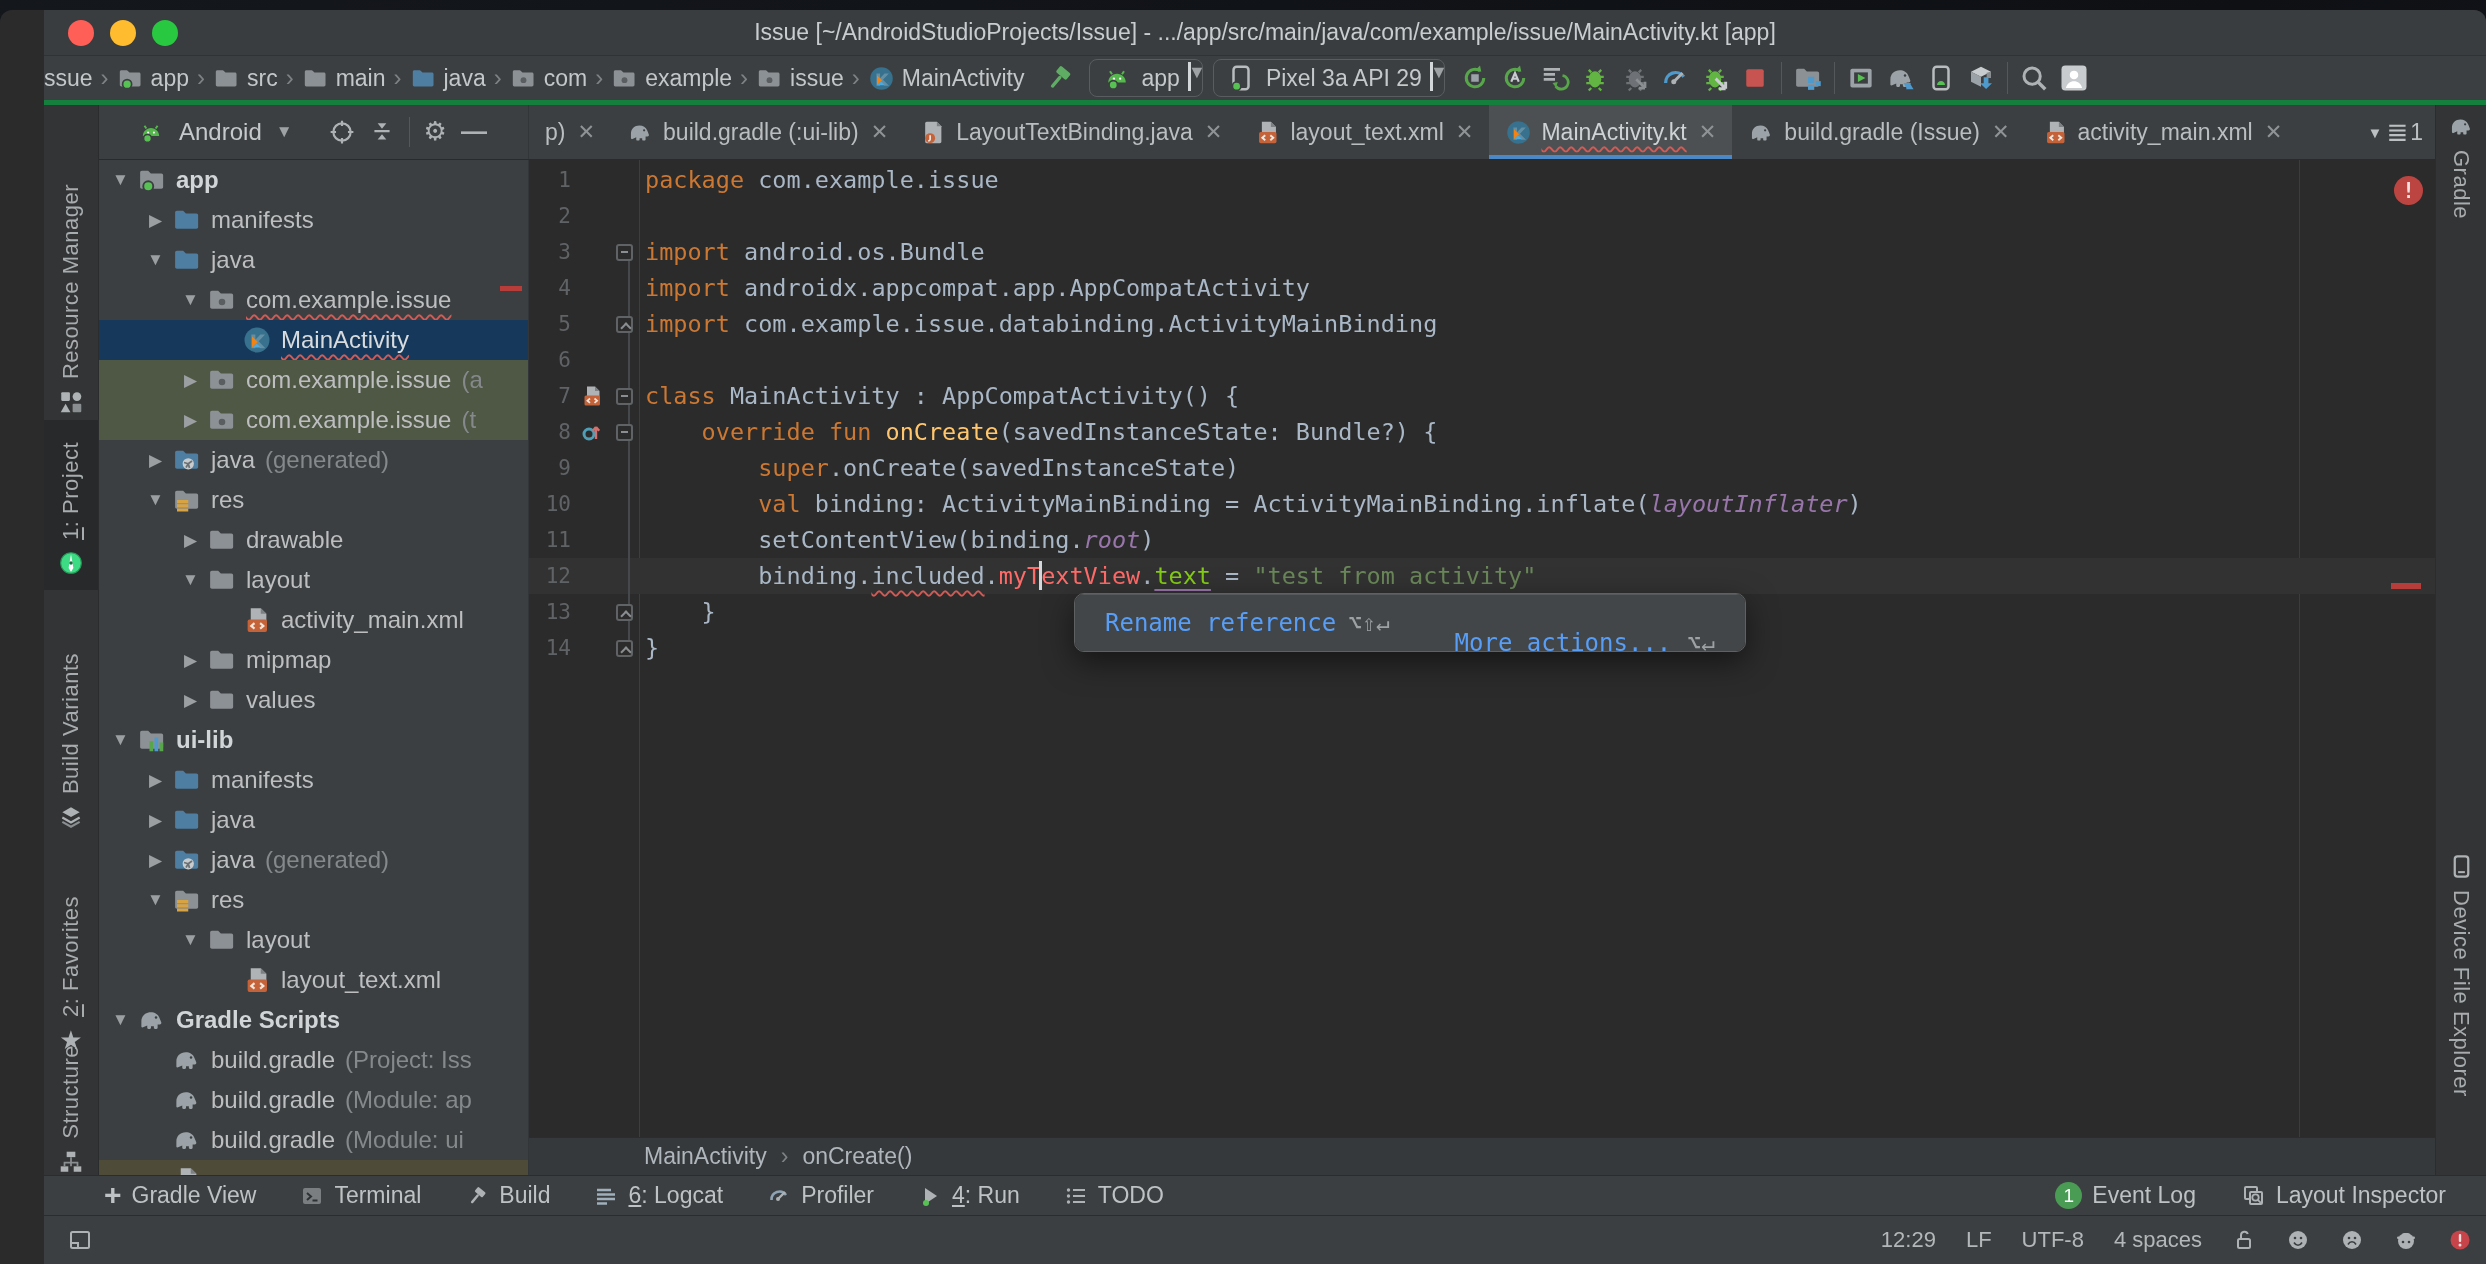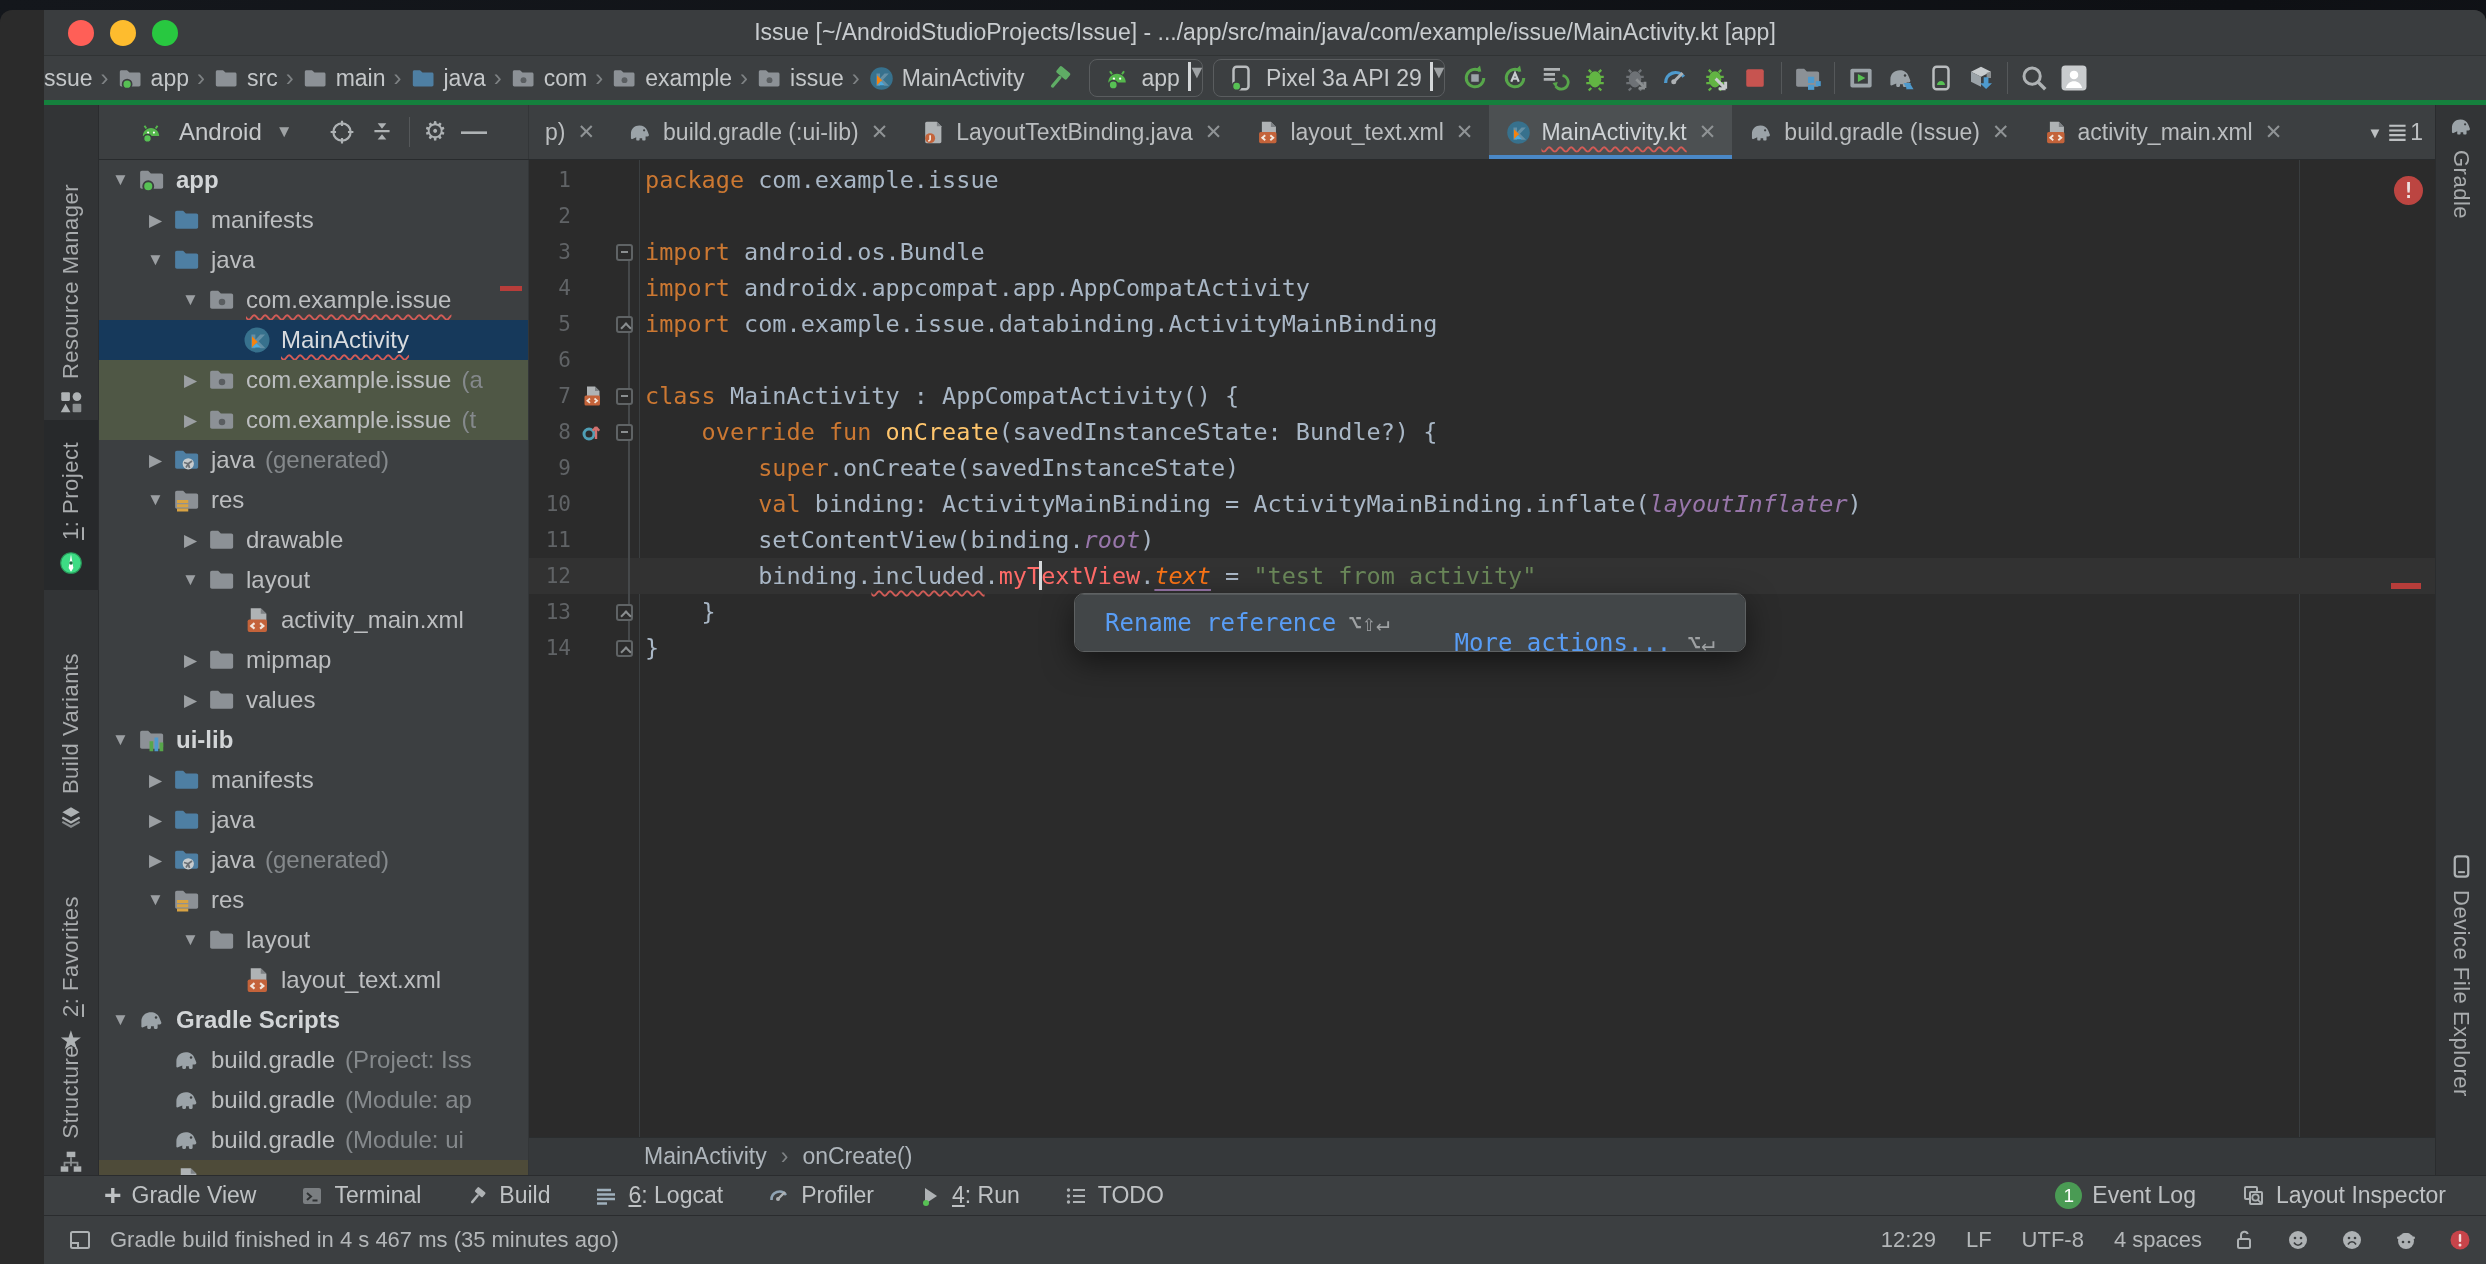--- a/index.html
+++ b/index.html
@@ -81,21 +81,21 @@
   .foldbox { width:17px; height:17px; border:2px solid #5F6365; border-radius:3px; background:#2B2B2B; position:relative; z-index:2; }
   .foldbox.minus::after { content:""; position:absolute; left:3px; right:3px; top:50%; height:2px; margin-top:-1px; background:#8A8E90; }
   .foldbox.end::after { content:""; position:absolute; left:4px; top:6px; width:6px; height:6px; border-left:2px solid #8A8E90; border-top:2px solid #8A8E90; transform:rotate(45deg); }
   .foldline { position:absolute; left:99px; width:2px; background:#46494B; z-index:1; }
   .gutter-sep { position:absolute; left:110px; top:0; bottom:0; width:1px; background:#3B3F41; }
   pre.codetext { font-family:inherit; font-size:23.5px; color:#A9B7C6; margin-left:6px; }
   .tk-k { color:#CC7832; }
   .tk-f { color:#FFC66D; }
   .tk-s { color:#6A8759; }
   .tk-v { color:#9876AA; font-style:italic; }
-  .tk-vu { color:#f97316; font-style:italic; text-decoration:underline #9876AA 2px; text-underline-offset:5px; }
+  .tk-vu { color:#84cc16; text-decoration:underline #9876AA 2px; text-underline-offset:5px; }
   .tk-e { color:#FF6B68; }
   .tk-w { text-decoration:underline wavy #CF5B56 2px; text-underline-offset:6px; }
   .caret { display:inline-block; width:3px; height:29px; background:#D4D7D9; vertical-align:middle; margin:0 -1px 4px -2px; }
 
   .stripe-err { position:absolute; right:12px; top:16px; width:29px; height:29px; border-radius:50%; background:#BC4541;
                 color:#EDE0E0; font-size:21px; font-weight:bold; display:flex; align-items:center; justify-content:center; }
   .stripe-mark { position:absolute; right:14px; top:423px; width:30px; height:6px; background:#B73D3A; }
 
   
   .tooltip { position:absolute; left:545px; top:433px; width:672px; border:1px solid #5E6162; border-radius:10px;
@@ -1084,21 +1084,20 @@
         </span>
       </div>
 
     <div class="statusbar">
       <span id="sb-ico">
           <svg width="24" height="24" viewBox="0 0 24 24">
             <rect x="3" y="4" width="18" height="16" rx="1.5" fill="none" stroke="#AEB2B4" stroke-width="2"></rect>
             <path d="M3 15h7v5" stroke="#AEB2B4" stroke-width="2" fill="none"></path>
           </svg>
         </span>
-      <span class="sb-msg">Gradle build finished in 4 s 467 ms (35 minutes ago)</span>
       <div class="sb-right" id="sb-right">
           <span>12:29</span>
           <span>LF</span>
           <span>UTF-8</span>
           <span>4 spaces</span>
           <span>
             <svg width="24" height="24" viewBox="0 0 24 24">
               <rect x="6" y="11" width="12" height="9" rx="1.5" fill="none" stroke="#AEB2B4" stroke-width="2"></rect>
               <path d="M9 11V7a3.5 3.5 0 0 1 6.8-1" fill="none" stroke="#AEB2B4" stroke-width="2"></path>
             </svg>

